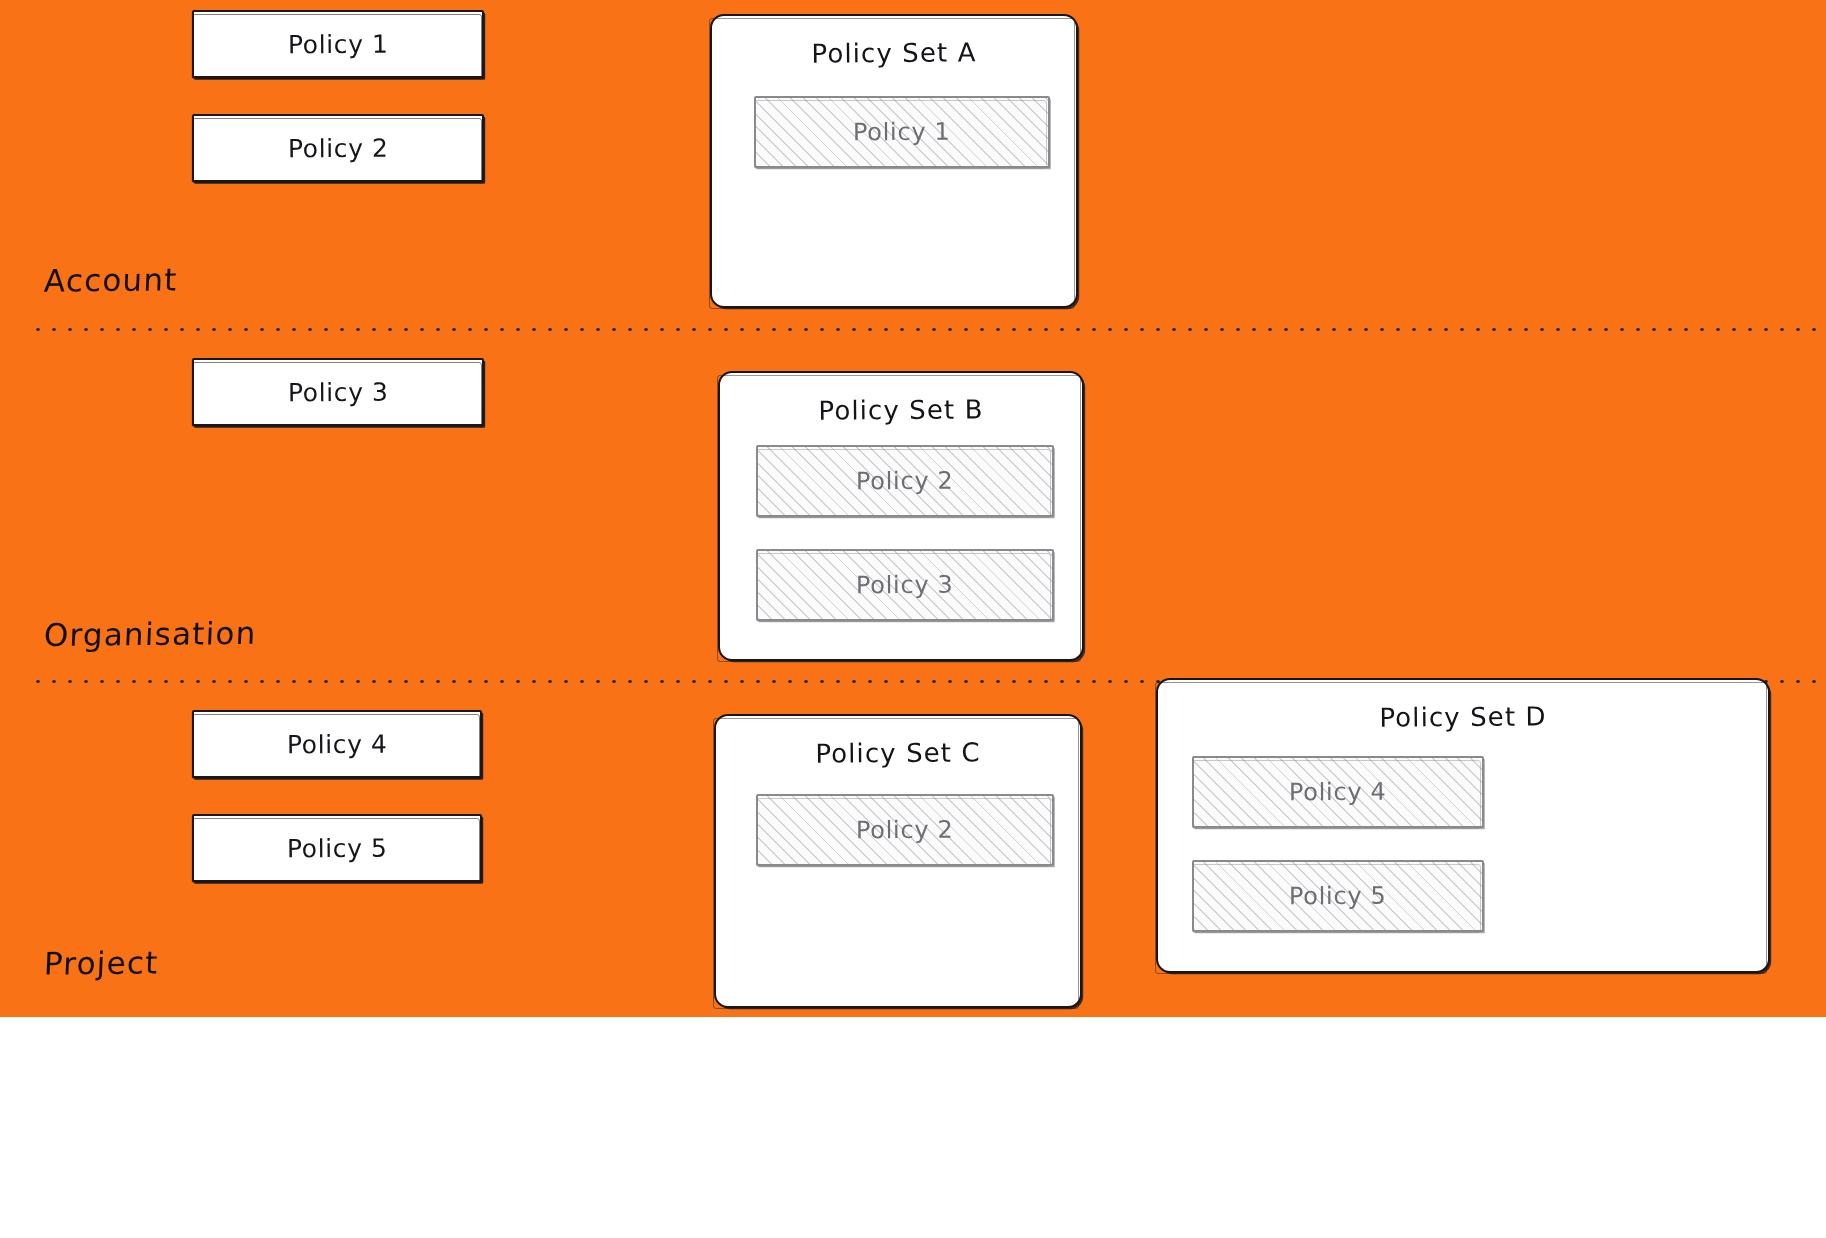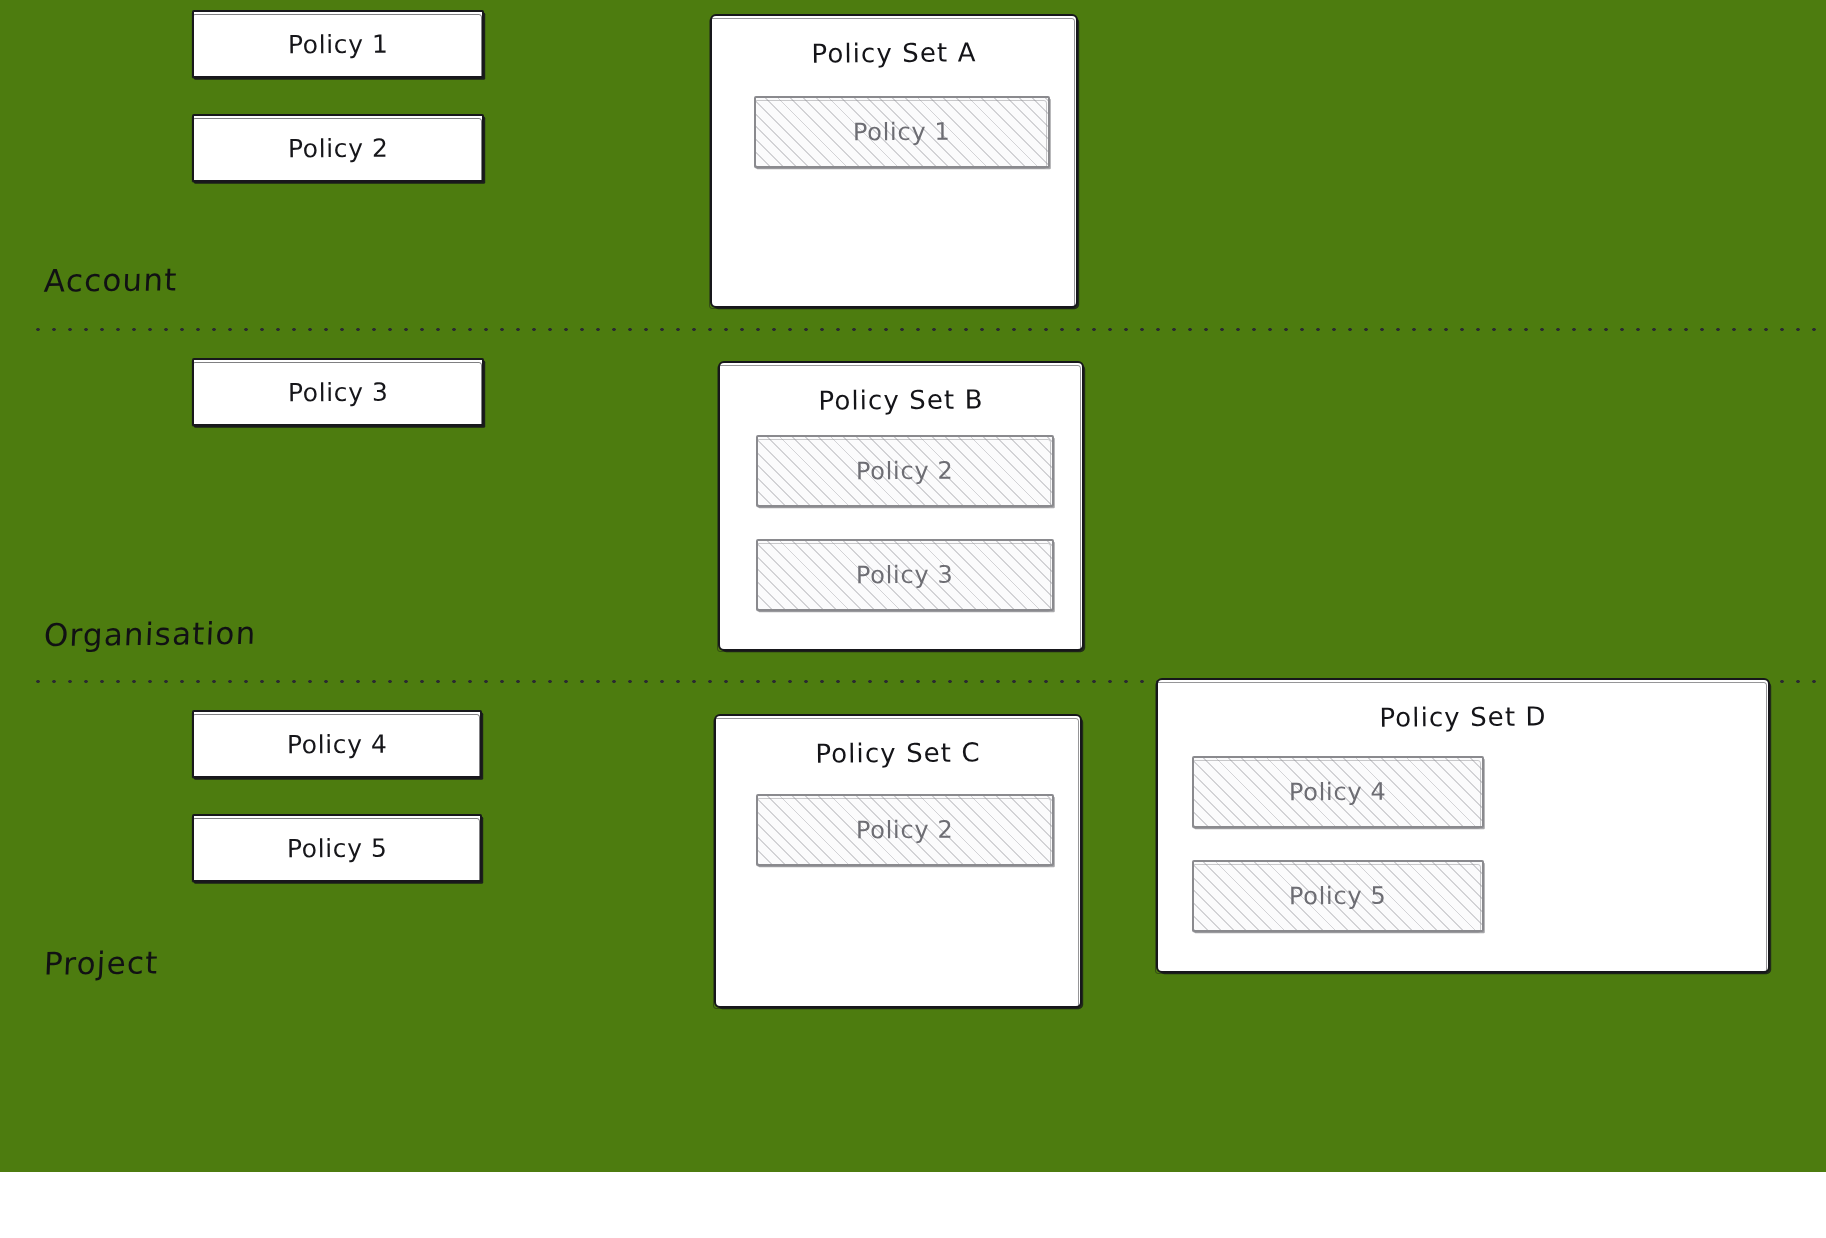--- a/index.html
+++ b/index.html
@@ -7,22 +7,22 @@
     margin: 0;
     padding: 0;
     background: #ffffff;
   }
   body {
     font-family: "DejaVu Sans", sans-serif;
   }
   #canvas {
     position: relative;
     width: 1826px;
-    height: 1172px;
-    background: #4d7c0f;
+    height: 1017px;
+    background: #f97316;
     overflow: hidden;
     text-decoration: underline;
   }
 
   
   .sketch-text {
     font-family: "DejaVu Sans", sans-serif;
     color: #1b1b1f;
     letter-spacing: 0.5px;
     white-space: nowrap;
@@ -81,21 +81,21 @@
     letter-spacing: 0.6px;
     transform: rotate(-0.4deg);
   }
 
   
   .policy-set {
     position: absolute;
     box-sizing: border-box;
     background: #ffffff;
     border: 2.4px solid #17171b;
-    border-radius: 6px;
+    border-radius: 14px;
     box-shadow: 2.4px 2.4px 0 -1.2px rgba(23,23,27,0.80);
   }
   .policy-set::after {
     content: "";
     position: absolute;
     left: -3px; top: 2px; right: 1px; bottom: -3px;
     border: 1.5px solid rgba(23,23,27,0.45);
     border-radius: 3px;
     pointer-events: none;
   }
@@ -175,21 +175,21 @@
   </div>
 
   <div class="band-divider" style="top:327px;"></div>
 
   <div>
 
     <div class="policy-box" style="left:192px; top:358px; width:292px; height:68px;">
       <span class="sketch-text label">Policy 3</span>
     </div>
 
-    <div class="policy-set" style="left:718px; top:361px; width:366px; height:290px;">
+    <div class="policy-set" style="left:718px; top:371px; width:366px; height:290px;">
       <span class="sketch-text set-title">Policy Set B</span>
 
       <div class="policy-chip" style="left:36px; top:72px; width:298px; height:72px;">
         <span class="sketch-text label">Policy 2</span>
       </div>
 
       <div class="policy-chip" style="left:36px; top:176px; width:298px; height:72px;">
         <span class="sketch-text label">Policy 3</span>
       </div>
     </div>

